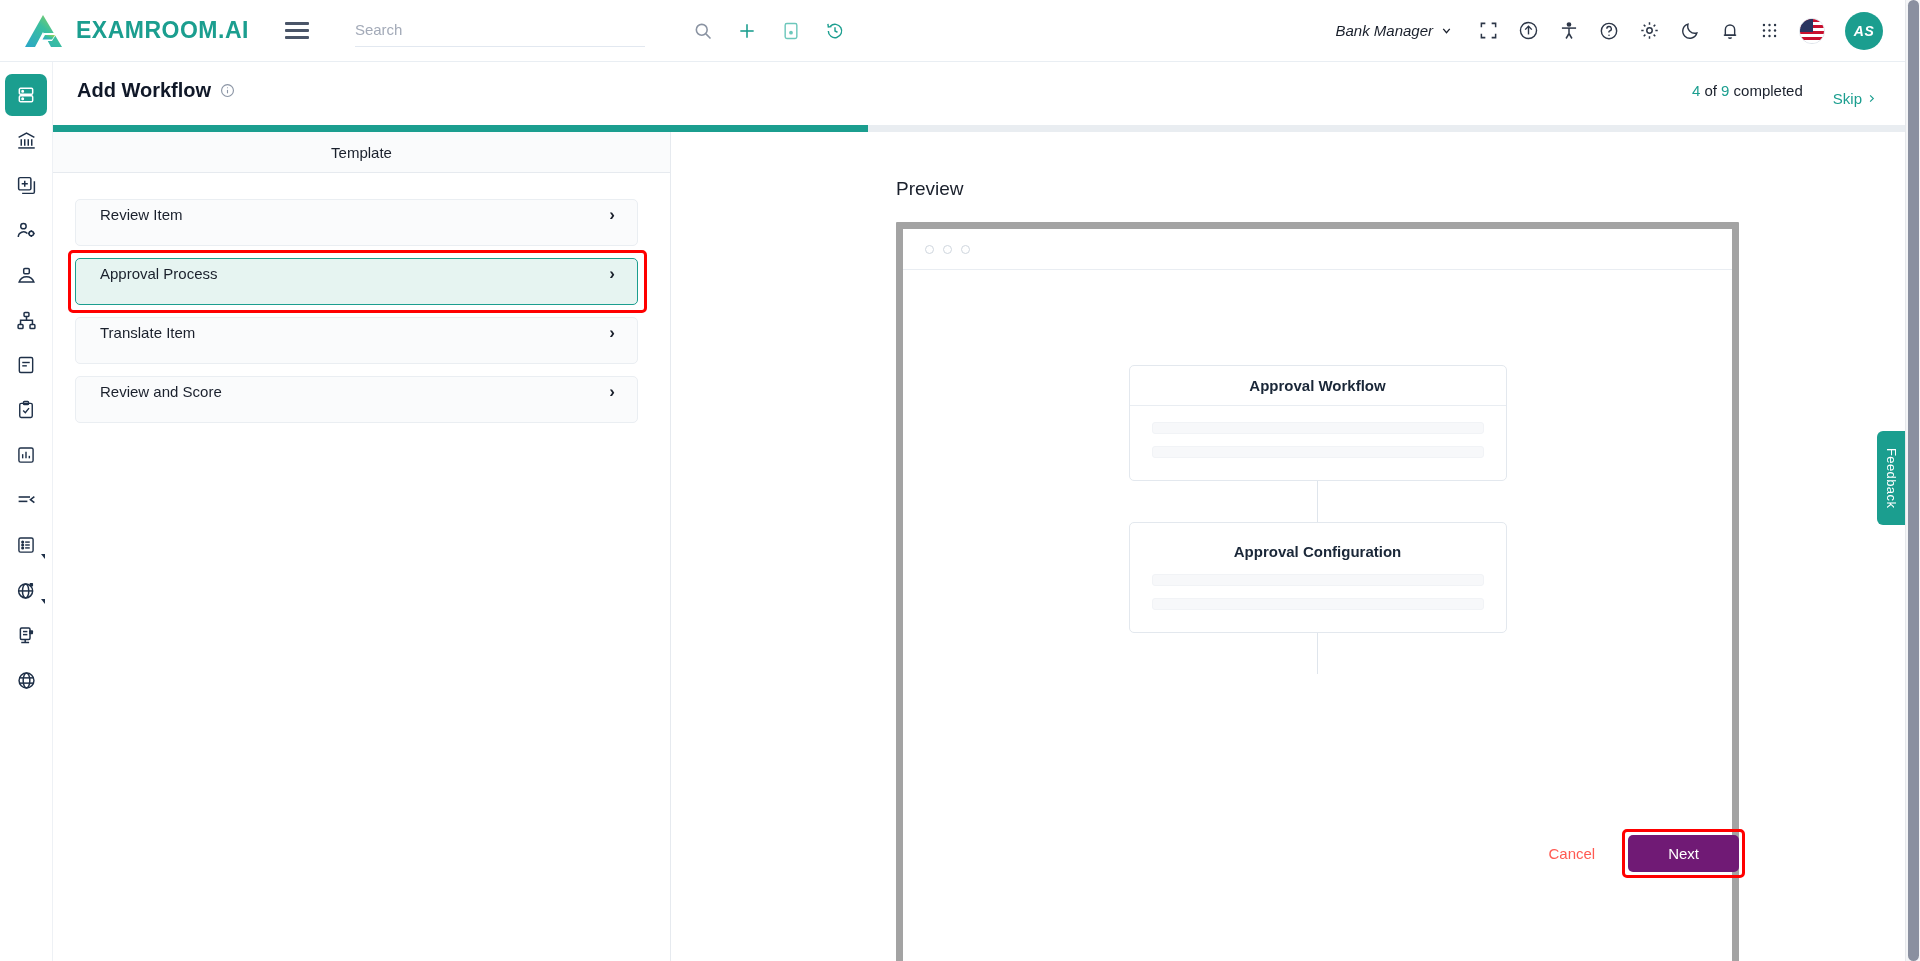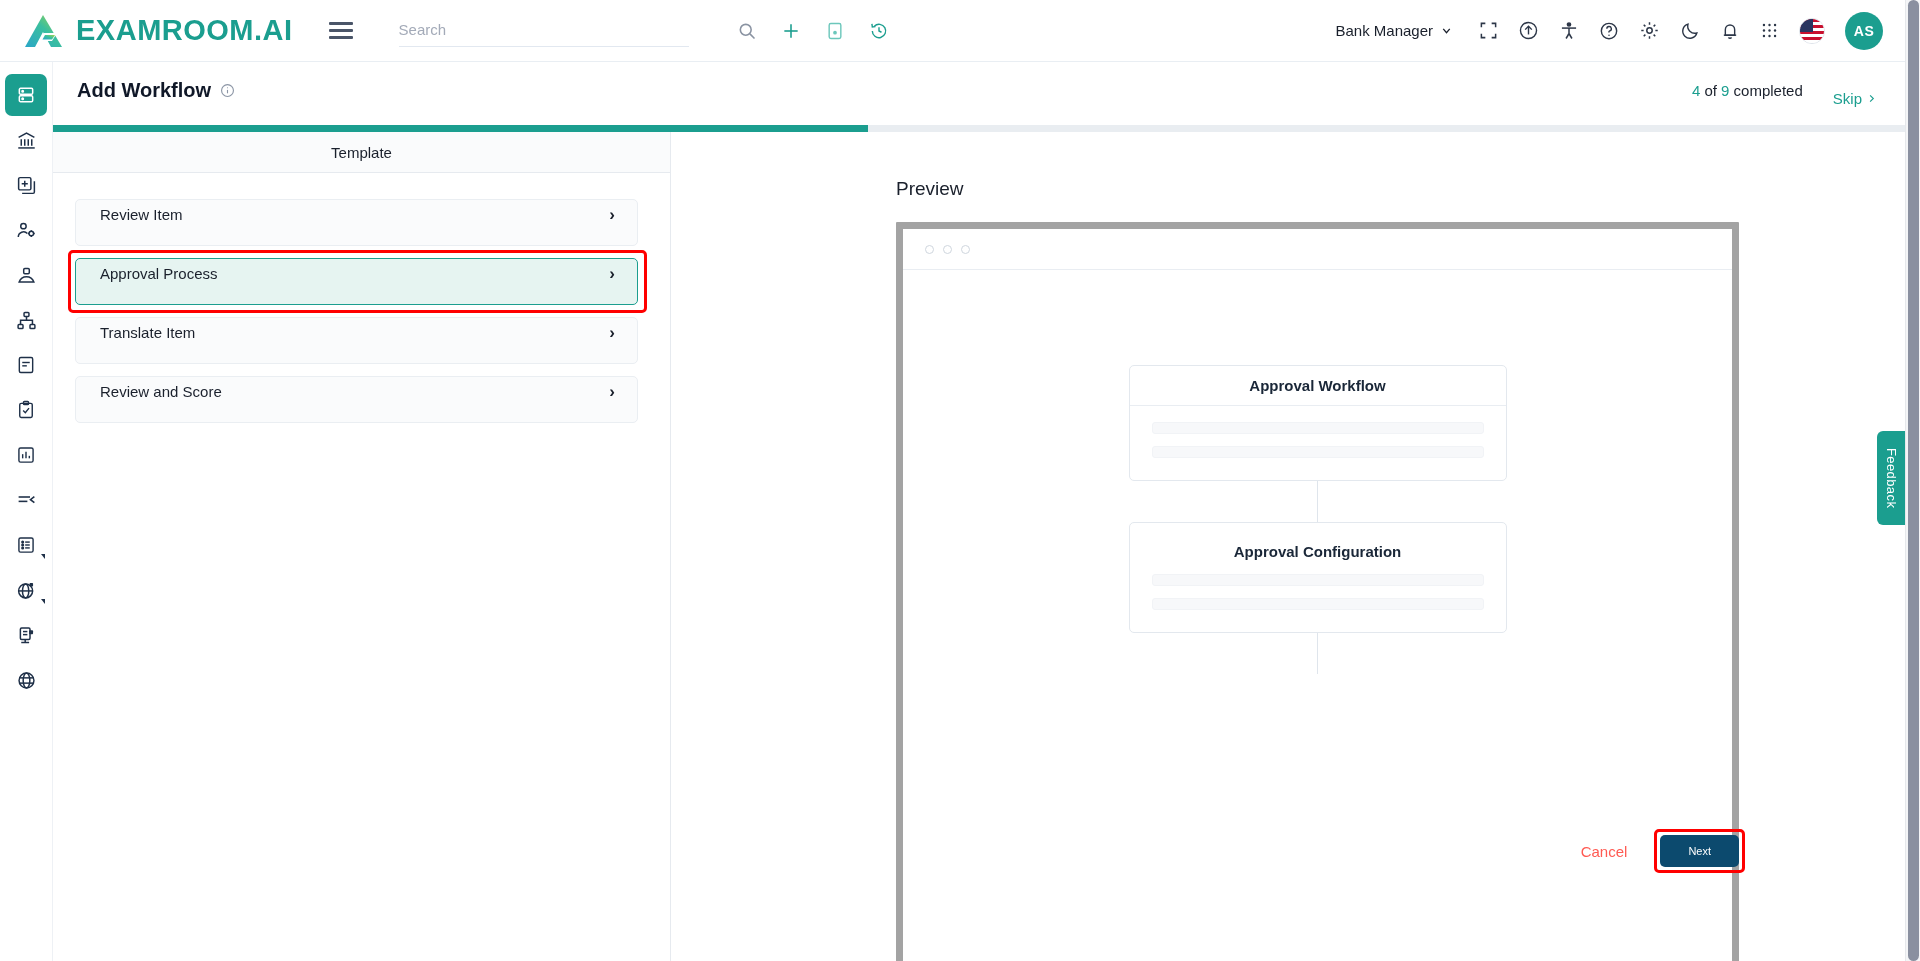--- a/index.html
+++ b/index.html
@@ -14,39 +14,39 @@
   
   .topbar {
     position: absolute; top: 0; left: 0; width: 1905px; height: 62px;
     background: #ffffff;
     border-bottom: 1px solid #e9eef3;
     display: flex; align-items: center;
   }
   .brand { display: flex; align-items: center; margin-left: 24px; }
   .brand-logo { width: 42px; height: 36px; margin-right: 10px; }
   .brand-text {
-    font-size: 29px; font-weight: bold; letter-spacing: 0.5px;
+    font-size: 23px; font-weight: bold; letter-spacing: 0.5px;
     color: #1b9e8f;
   }
   .hamburger { margin-left: 36px; width: 24px; cursor: pointer; }
   .hamburger span { display:block; height: 2.5px; background:#4a5568; margin: 4.5px 0; border-radius:1px;}
 
   .search-wrap {
     margin-left: 46px; width: 290px; position: relative;
   }
   .search-input {
     width: 100%; border: none; border-bottom: 1px solid #e2e8f0;
     font-size: 15px; color: #15803d; padding: 6px 0 8px 0;
     outline: none; background: transparent;
     font-family: "Liberation Sans", sans-serif;
   }
   .search-input::placeholder { color: #a3aab8; }
 
   .top-icons-left { display: flex; align-items: center; gap: 24px; margin-left: 48px; }
-  .top-right { margin-left: auto; display: flex; align-items: center; gap: 20px; margin-right: 22px; }
+  .top-right { margin-left: auto; display: flex; align-items: center; gap: 20px; margin-right: 22px; font-style: italic; }
 
   .icon-btn {
     display: inline-flex; align-items: center; justify-content: center;
     cursor: pointer; color: #2d3748;
   }
   .role-select {
     display: flex; align-items: center; gap: 7px;
     font-size: 15px; color: #1a202c; cursor: pointer; margin-right: 6px;
   }
   .avatar {
@@ -195,22 +195,22 @@
   .footer-actions {
     position: absolute; right: 163px; top: 700px;
     display: flex; align-items: center; gap: 16px;
   }
   .cancel-btn {
     font-size: 15px; color: #ff5a52; cursor: pointer; padding: 8px 14px;
     background: none; border: none; font-family: "Liberation Sans", sans-serif;
   }
   .next-wrap { outline: 3px solid #ff0000; padding: 3px; border-radius: 2px; }
   .next-btn {
-    background: #0c4a6e; color: #fff; border: none; border-radius: 5px;
-    font-size: 11px; padding: 10px 28px; cursor: pointer;
+    background: #701a75; color: #fff; border: none; border-radius: 5px;
+    font-size: 15px; padding: 10px 40px; cursor: pointer;
     font-family: "Liberation Sans", sans-serif;
   }
 
   
   .feedback-tab {
     position: absolute; right: 15px; top: 431px;
     width: 28px; height: 94px; background: #1b9e8f;
     border-radius: 6px 0 0 6px; color: #ffffff;
     display: flex; align-items: center; justify-content: center;
     cursor: pointer; z-index: 5;

